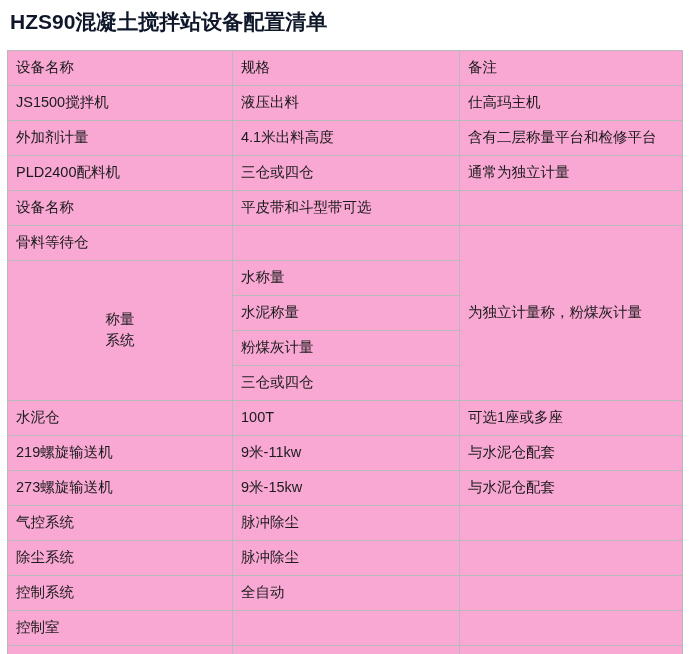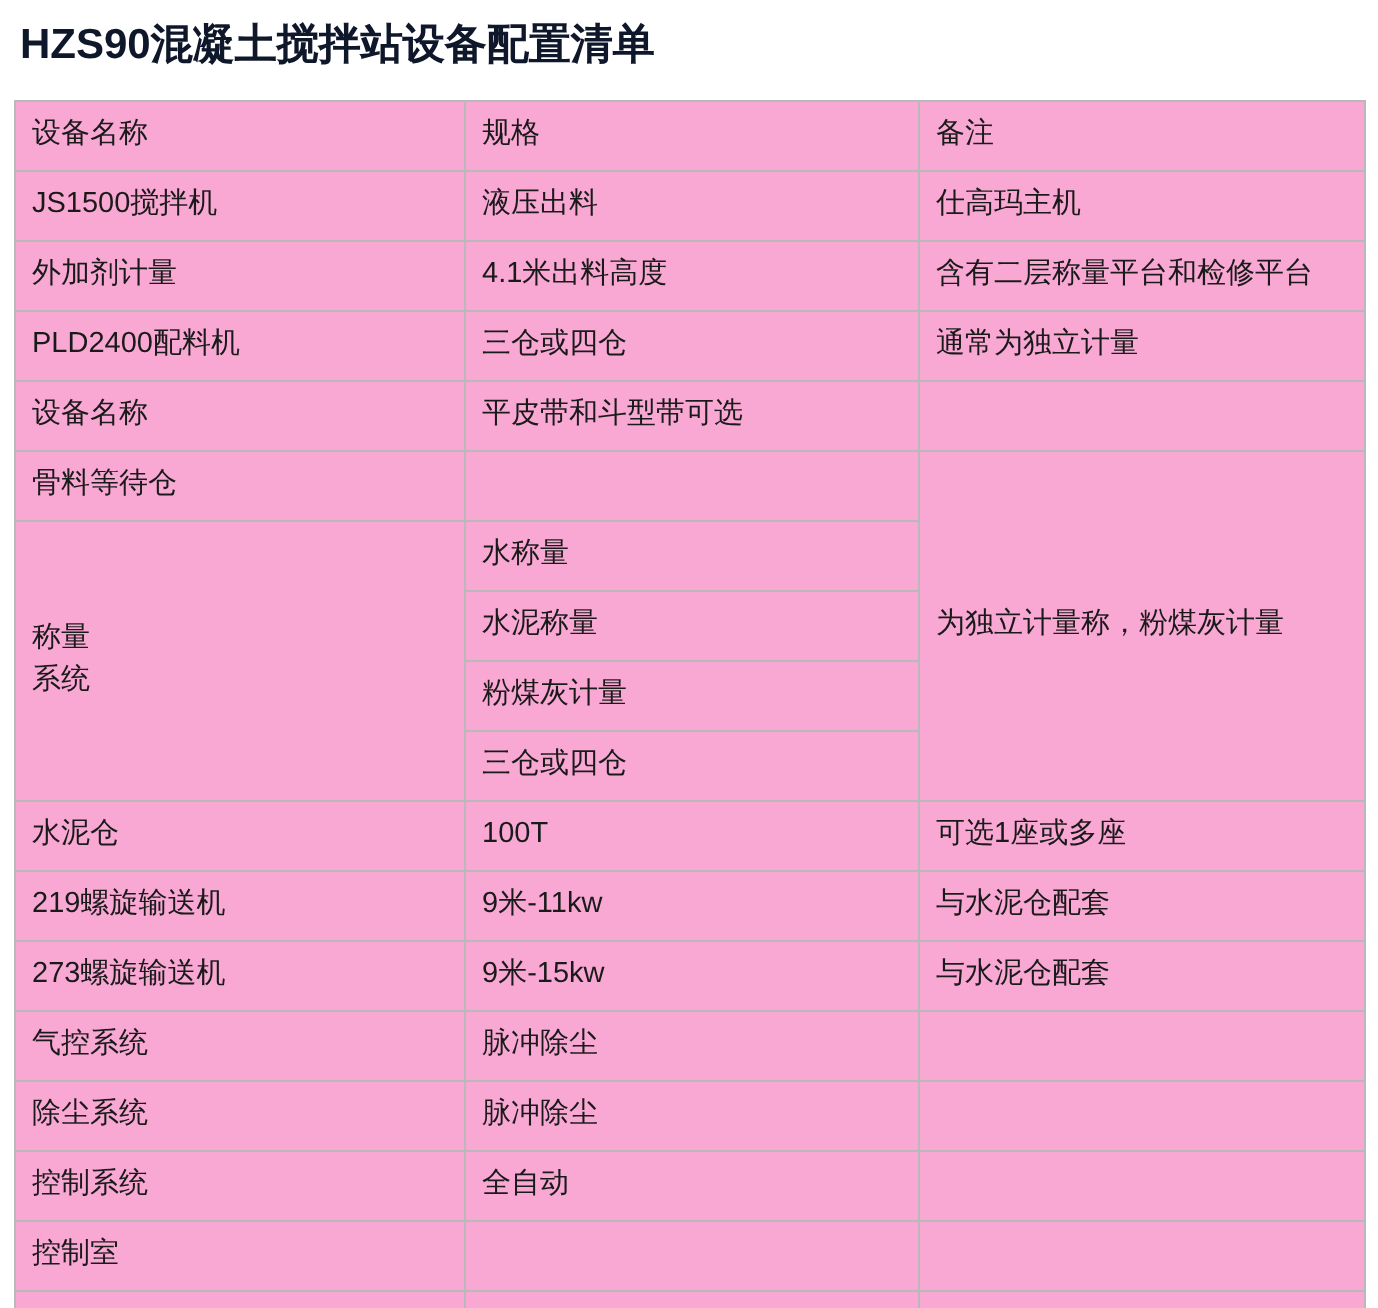--- a/index.html
+++ b/index.html
@@ -41,21 +41,21 @@
     font-size: 14.5px;
     color: #1a1a1a;
     padding: 6px 8px 7px 8px;
     vertical-align: middle;
     line-height: 1.45;
     background: #f9a8d4;
   }
   col.c1 { width: 225px; }
   col.c2 { width: 227px; }
   col.c3 { width: 223px; }
-  td.vmid { vertical-align: middle; }
+  td.vmid { vertical-align: middle; text-align: center; }
   td.vtop { vertical-align: top; }
   .cell-multiline { white-space: pre-line; }
   .weigh-label { white-space: pre-line; line-height: 2.0; }
 </style>
 </head>
 <body>
 
 <div class="page">
 
   <div class="doc-title">HZS90混凝土搅拌站设备配置清单</div>

